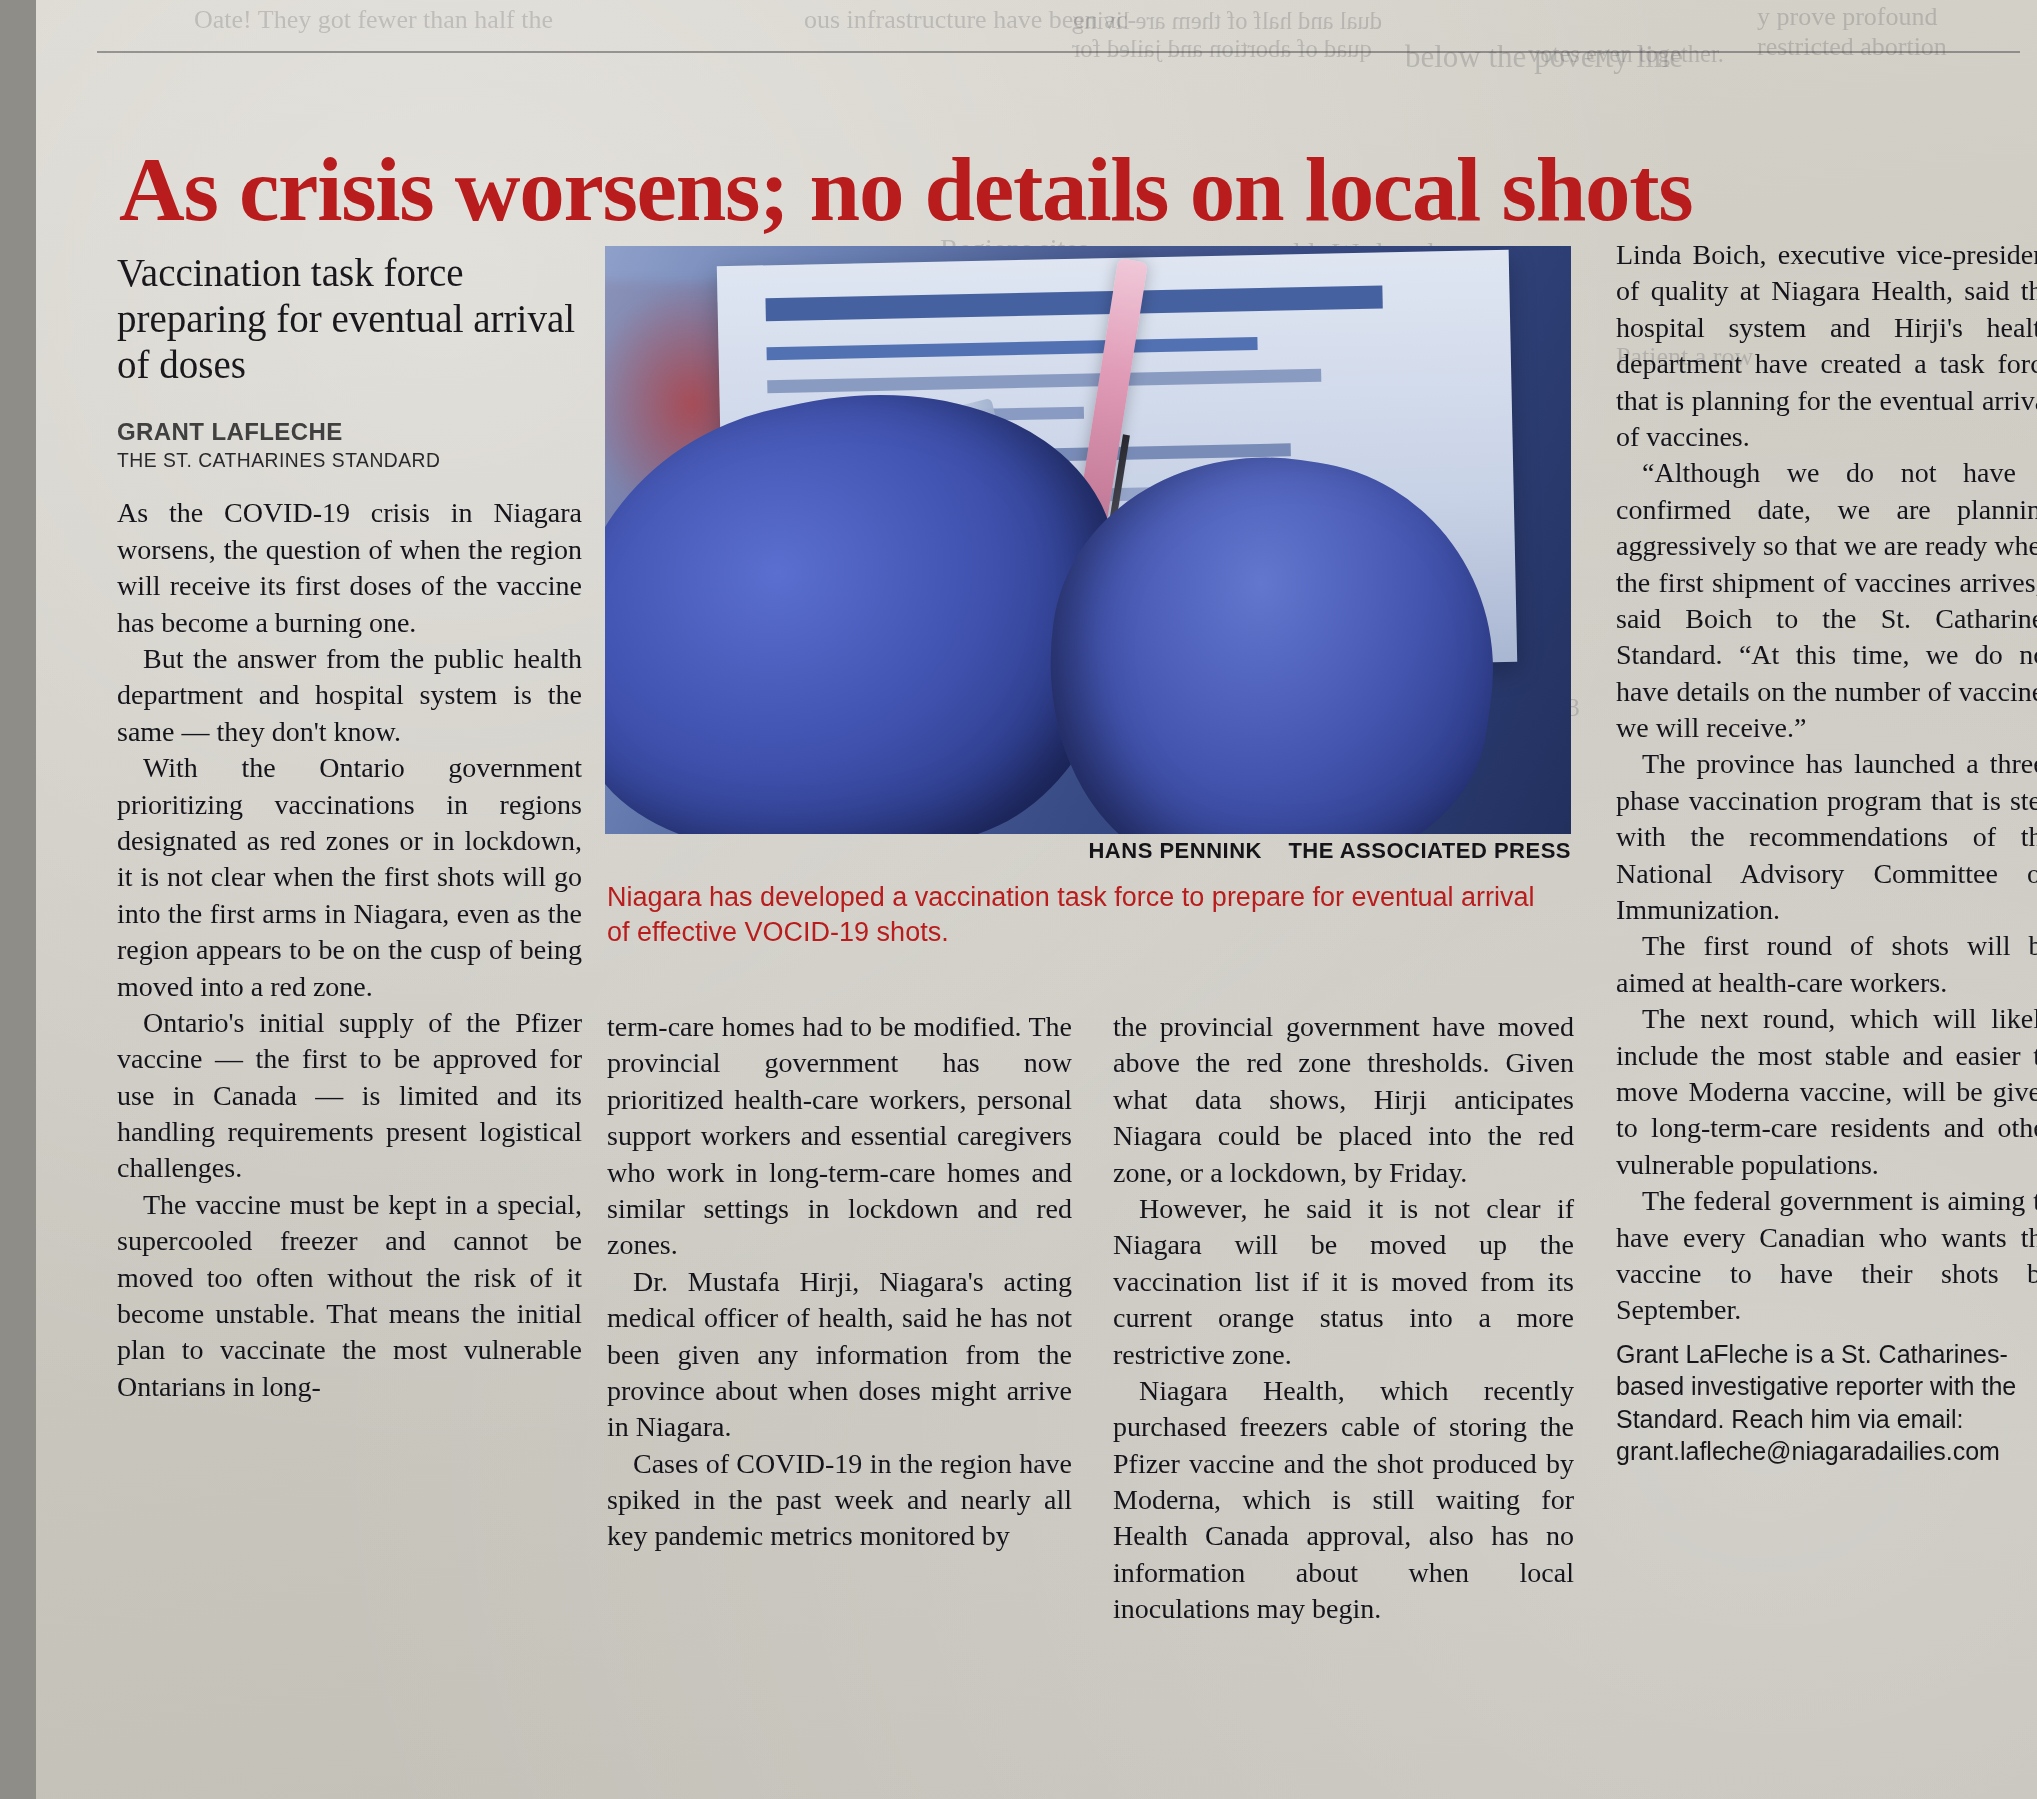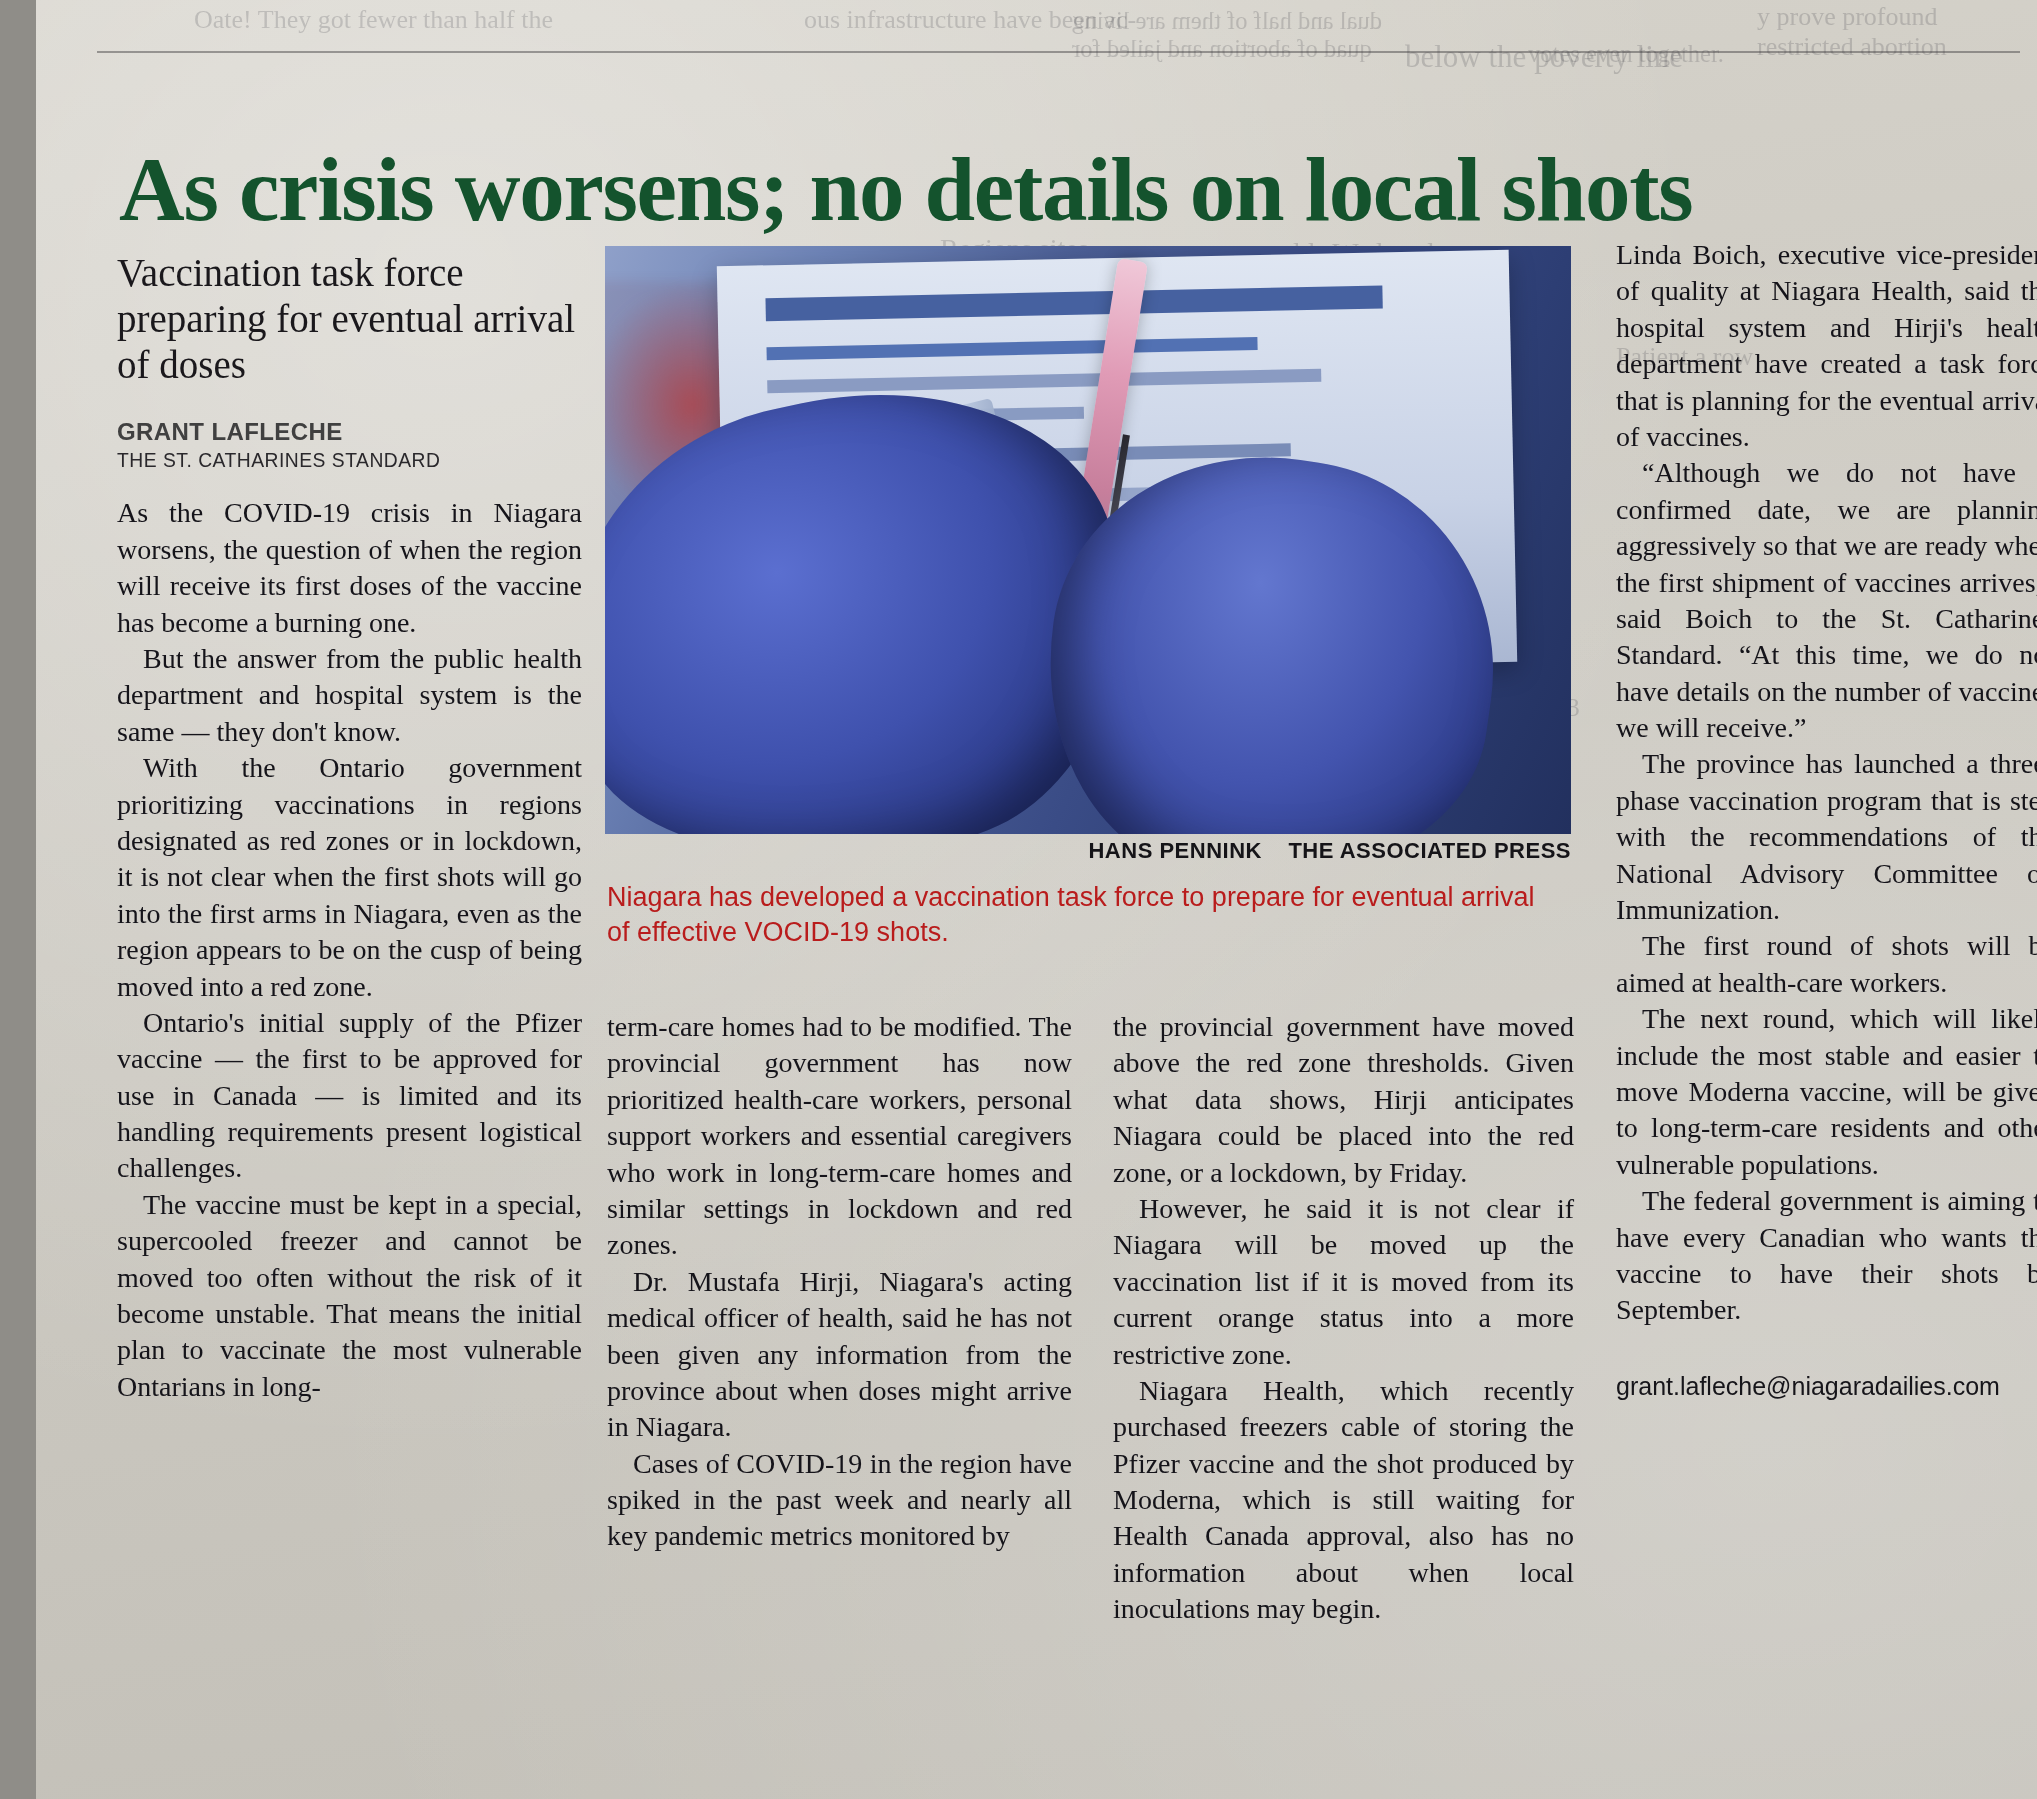--- a/index.html
+++ b/index.html
@@ -47,21 +47,21 @@
   .headline {
     position: absolute;
     left: 83px;
     top: 83px;
     width: 1887px;
     font-family: "Liberation Serif", serif;
     font-weight: bold;
     font-size: 91px;
     line-height: 1.02;
     letter-spacing: -1.3px;
-    color: #14532d;
+    color: #b91c1c;
   }
 
   .rule-top {
     position: absolute;
     left: 61px; right: 53px; top: 51px;
     height: 1.8px;
     background: rgba(60,58,60,0.45);
   }
 
   .col { position: absolute; }
@@ -315,20 +315,21 @@
   <div class="col" style="left:1580px; top:237px; width:439px;">
     <div class="body">
       <p class="first">Linda Boich, executive vice-president of quality at Niagara Health, said the hospital system and Hirji's health department have created a task force that is planning for the eventual arrival of vaccines.</p>
       <p>“Although we do not have a confirmed date, we are planning aggressively so that we are ready when the first shipment of vaccines arrives,” said Boich to the St. Catharines Standard. “At this time, we do not have details on the number of vaccines we will receive.”</p>
       <p>The province has launched a three-phase vaccination program that is step with the recommendations of the National Advisory Committee on Immunization.</p>
       <p>The first round of shots will be aimed at health-care workers.</p>
       <p>The next round, which will likely include the most stable and easier to move Moderna vaccine, will be given to long-term-care residents and other vulnerable populations.</p>
       <p>The federal government is aiming to have every Canadian who wants the vaccine to have their shots by September.</p>
     </div>
     <div class="tagline">
+      <span>Grant LaFleche is a St. Catharines-based investigative reporter with the Standard. Reach him via email:</span>
       <br>
       <span class="mail">grant.lafleche@niagaradailies.com</span>
     </div>
   </div>
 
   <div class="ghost" style="left:263px; top:1728px; font-size:40px;">&nbsp;</div>
   <div class="ghost" style="left:966px; top:1721px; font-size:40px;">&nbsp;</div>
 </div>
 
 

